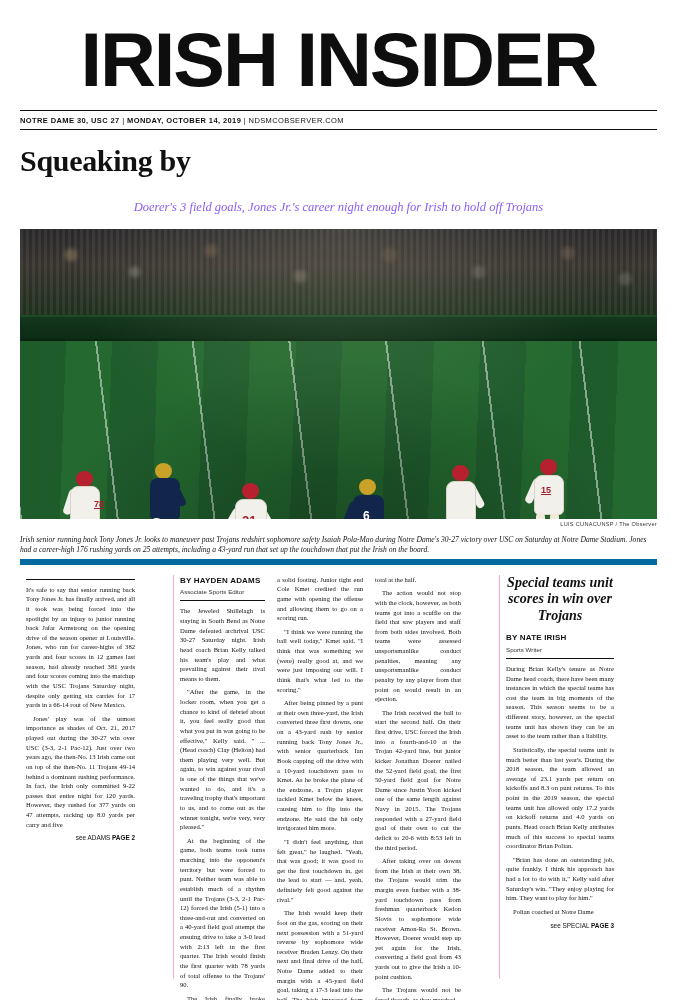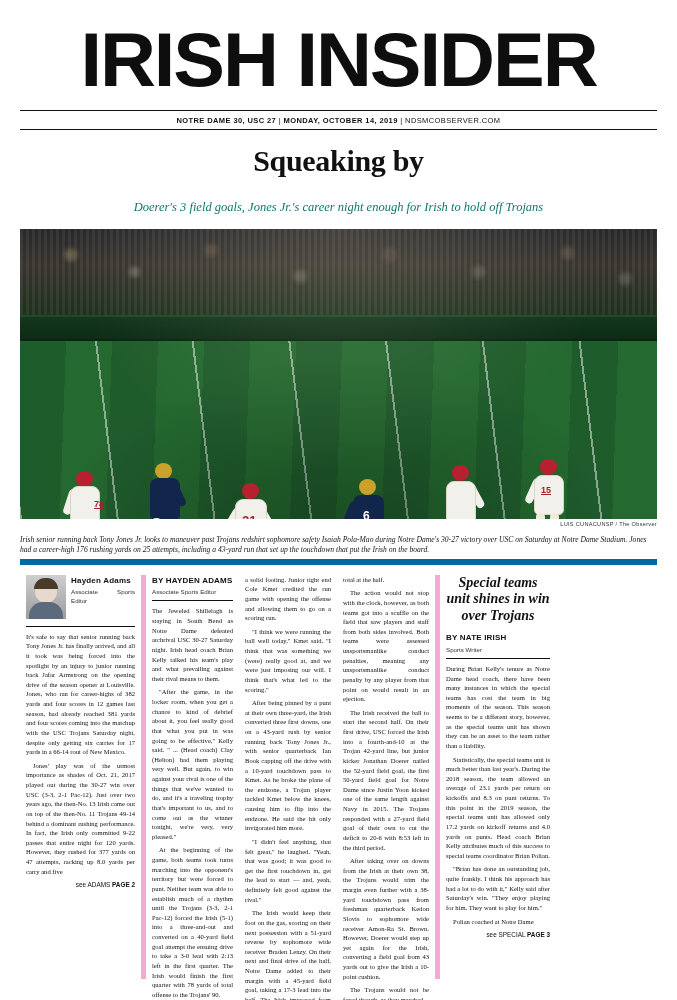--- a/index.html
+++ b/index.html
@@ -30,49 +30,48 @@
     color: #0e0e0e;
     margin: 10px 0 6px 0;
     font-stretch: condensed;
     transform: scaleX(1.02);
   }
   .masthead-rule {
     border-top: 1px solid #111;
     margin: 14px 0 0 0;
   }
   .dateline {
-    text-align: center;
+    text-align: left;
     font-family: "Liberation Sans", sans-serif;
     font-size: 7.5px;
     letter-spacing: 0.4px;
     padding: 5px 0 4px 0;
     color: #111;
   }
   .dateline .bold { font-weight: bold; }
   .dateline-rule {
     border-top: 1px solid #111;
     margin-bottom: 14px;
   }
 
   
   .headline {
-    text-align: center;
     font-family: "Liberation Serif", serif;
     font-weight: bold;
     font-size: 30px;
     letter-spacing: -0.3px;
     margin: 12px 0 10px 0;
   }
   .subhead {
     text-align: center;
     font-family: "Liberation Serif", serif;
     font-style: italic;
     font-size: 12.5px;
     margin-bottom: 14px;
-    color: #0f766e;
+    color: #8b5cf6;
     margin-top: 22px;
   }
 
   
   .photo-wrap { width: 100%; }
   .photo {
     position: relative;
     width: 100%;
     height: 290px;
     overflow: hidden;
@@ -164,21 +163,21 @@
   .col {
     font-family: "Liberation Serif", serif;
     font-size: 6.6px;
     line-height: 1.46;
     text-align: justify;
     padding: 0 6px;
     position: relative;
   }
   .col.side { width: 121px; }
   .col.body { width: 98px; }
-  .vrule { border-left: 5px solid #f9a8d4; }
+  .vrule { border-left: 1px solid #f9a8d4; margin-left: 32px; }
 
   .side-title {
     font-family: "Liberation Serif", serif;
     font-style: italic;
     font-weight: bold;
     font-size: 14px;
     line-height: 1.18;
     text-align: center;
     margin-bottom: 8px;
   }
@@ -296,27 +295,20 @@
         <div class="leg2" style="left:18px; top:50px;"></div>
       </div>
     </div>
     <div class="credit">LUIS CUNACUNSP / The Observer</div>
     <div class="caption">Irish senior running back Tony Jones Jr. looks to maneuver past Trojans redshirt sophomore safety Isaiah Pola-Mao during Notre Dame's 30-27 victory over USC on Saturday at Notre Dame Stadium. Jones had a career-high 176 rushing yards on 25 attempts, including a 43-yard run that set up the touchdown that put the Irish on the board.</div>
   </div>
 
   <div class="cols">
 
     <div class="col side">
-      <div class="clearfix">
-        <div class="mug">
-            <div class="hair"></div>
-          </div>
-        <div class="byline-name">Hayden Adams</div>
-        <div class="byline-role">Associate Sports Editor</div>
-      </div>
       <div class="byline-rule"></div>
       <p class="first">It's safe to say that senior running back Tony Jones Jr. has finally arrived, and all it took was being forced into the spotlight by an injury to junior running back Jafar Armstrong on the opening drive of the season opener at Louisville. Jones, who ran for career-highs of 382 yards and four scores in 12 games last season, had already reached 381 yards and four scores coming into the matchup with the USC Trojans Saturday night, despite only getting six carries for 17 yards in a 66-14 rout of New Mexico.</p>
       <p>Jones' play was of the utmost importance as shades of Oct. 21, 2017 played out during the 30-27 win over USC (3-3, 2-1 Pac-12). Just over two years ago, the then-No. 13 Irish came out on top of the then-No. 11 Trojans 49-14 behind a dominant rushing performance. In fact, the Irish only committed 9-22 passes that entire night for 120 yards. However, they rushed for 377 yards on 47 attempts, racking up 8.0 yards per carry and five</p>
       <div class="jump">
         <span>see ADAMS</span>
         <span class="pg">PAGE 2</span>
       </div>
     </div>
 
     <div class="col body vrule">
@@ -343,21 +335,21 @@
       <p>The Irish received the ball to start the second half. On their first drive, USC forced the Irish into a fourth-and-10 at the Trojan 42-yard line, but junior kicker Jonathan Doerer nailed the 52-yard field goal, the first 50-yard field goal for Notre Dame since Justin Yoon kicked one of the same length against Navy in 2015. The Trojans responded with a 27-yard field goal of their own to cut the deficit to 20-6 with 8:53 left in the third period.</p>
       <p>After taking over on downs from the Irish at their own 38, the Trojans would trim the margin even further with a 38-yard touchdown pass from freshman quarterback Kedon Slovis to sophomore wide receiver Amon-Ra St. Brown. However, Doerer would step up yet again for the Irish, converting a field goal from 43 yards out to give the Irish a 10-point cushion.</p>
       <p>The Trojans would not be fazed though, as they marched</p>
       <div class="jump">
         <span>see VICTORY</span>
         <span class="pg">PAGE 3</span>
       </div>
     </div>
 
     <div class="col side vrule">
-      <div class="side-title">Special teams unit shines in win over Trojans</div>
+      <div class="side-title">Special teams unit scores in win over Trojans</div>
       <div class="byline-name">BY NATE IRISH</div>
       <div class="byline-role">Sports Writer</div>
       <div class="byline-rule"></div>
       <p class="first">During Brian Kelly's tenure as Notre Dame head coach, there have been many instances in which the special teams has cost the team in big moments of the season. This season seems to be a different story, however, as the special teams unit has shown they can be an asset to the team rather than a liability.</p>
       <p>Statistically, the special teams unit is much better than last year's. During the 2018 season, the team allowed an average of 23.1 yards per return on kickoffs and 8.3 on punt returns. To this point in the 2019 season, the special teams unit has allowed only 17.2 yards on kickoff returns and 4.0 yards on punts. Head coach Brian Kelly attributes much of this success to special teams coordinator Brian Polian.</p>
       <p>"Brian has done an outstanding job, quite frankly. I think his approach has had a lot to do with it," Kelly said after Saturday's win. "They enjoy playing for him. They want to play for him."</p>
       <p>Polian coached at Notre Dame</p>
       <div class="jump">
         <span>see SPECIAL</span>
         <span class="pg">PAGE 3</span>

